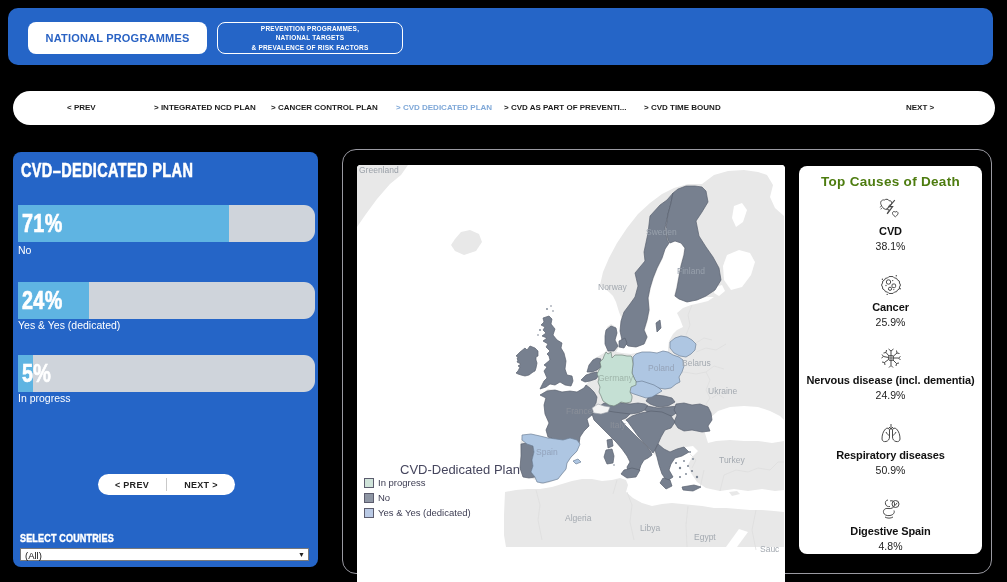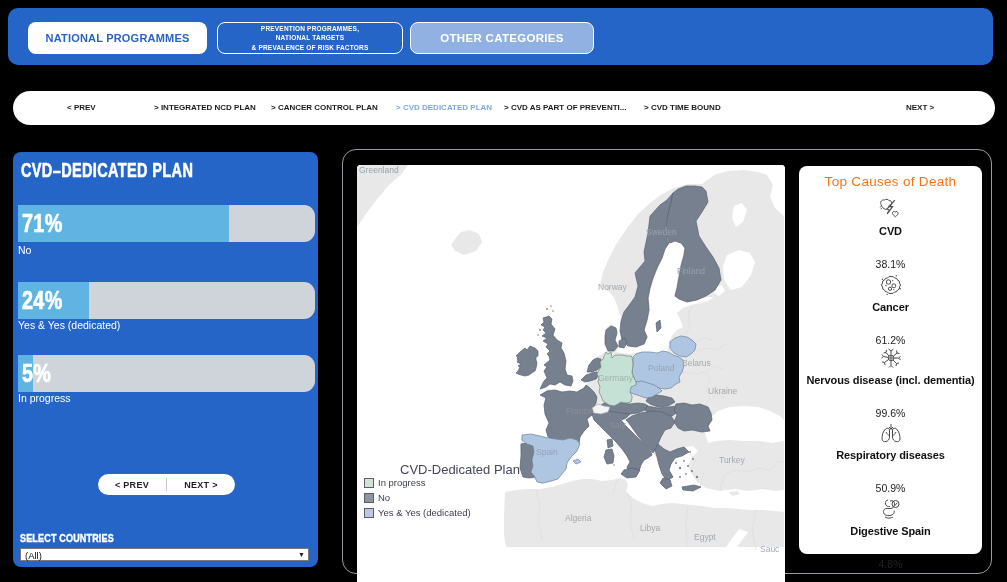--- a/index.html
+++ b/index.html
@@ -40,32 +40,31 @@
   #obox{left:342px;top:149px;width:648px;height:423px;border:1px solid #9a9aa2;border-radius:14px;background:#000;}
   
   #mapcard{left:357px;top:165px;width:428px;height:504px;background:#fff;border-radius:4px;overflow:hidden;}
   
   #legend{left:363px;top:462px;width:140px;}
   #legend .lt{position:absolute;left:37px;top:0px;font-size:13px;color:#46465e;white-space:nowrap;}
   .lrow{position:absolute;left:1px;width:10px;height:10px;box-sizing:border-box;border:1px solid #5c5c6e;}
   .ltx{position:absolute;left:15px;font-size:9.5px;color:#3c3c52;white-space:nowrap;}
   
   #rcard{left:799px;top:166px;width:183px;height:388px;background:#fff;border-radius:8px;}
-  #rtitle{left:799px;top:174px;width:183px;text-align:center;color:#f97316;font-weight:normal;
+  #rtitle{left:799px;top:174px;width:183px;text-align:center;color:#4d7c0f;font-weight:bold;
           font-size:13.5px;letter-spacing:.3px;}
   .cod{position:absolute;left:799px;width:183px;text-align:center;}
   .cod .nm{font-weight:bold;font-size:11px;color:#111;margin-top:1px;letter-spacing:-0.1px;}
-  .cod .pc{font-size:10.5px;color:#222;margin-top:21px;}
+  .cod .pc{font-size:10.5px;color:#222;margin-top:3px;}
 </style>
 </head>
 <body>
   <div class="abs" id="topbar">
     <div class="tbtn" id="btn1">NATIONAL PROGRAMMES</div>
     <div class="tbtn" id="btn2">PREVENTION PROGRAMMES,<br>NATIONAL TARGETS<br>&amp; PREVALENCE OF RISK FACTORS</div>
-    <div class="tbtn" id="btn3">OTHER CATEGORIES</div>
   </div>
 
   <div class="abs" id="nav">
     <span class="nv" style="left:54px">&lt; PREV</span>
     <span class="nv" style="left:141px">&gt; INTEGRATED NCD PLAN</span>
     <span class="nv" style="left:258px">&gt; CANCER CONTROL PLAN</span>
     <span class="nv" style="left:383px;color:#7fa8d8">&gt; CVD DEDICATED PLAN</span>
     <span class="nv" style="left:491px">&gt; CVD AS PART OF PREVENTI...</span>
     <span class="nv" style="left:631px">&gt; CVD TIME BOUND</span>
     <span class="nv" style="left:893px">NEXT &gt;</span>
@@ -324,30 +323,30 @@
       <g fill="#4a4a4a" stroke="none">
         <circle cx="13.7" cy="6.6" r="0.7"></circle>
         <circle cx="7" cy="11.5" r="0.7"></circle>
         <circle cx="14.8" cy="15.6" r="0.6"></circle>
         <circle cx="17.3" cy="1.8" r="0.7"></circle>
         <circle cx="3.4" cy="5.2" r="0.7"></circle>
         <circle cx="21.2" cy="14.8" r="0.7"></circle>
         <circle cx="8.2" cy="20.4" r="0.7"></circle>
       </g>
     </svg>
-    <div class="nm">Cancer</div><div class="pc">61.2%</div>
+    <div class="nm">Cancer</div><div class="pc">25.9%</div>
   </div>
 
   <div class="cod" style="top:347px">
     <svg width="24" height="22" viewBox="0 0 24 22" fill="none" stroke="#4a4a4a" stroke-width="1">
       <rect x="9.6" y="8.6" width="4.8" height="4.8" rx="1.4"></rect>
       <circle cx="12" cy="11" r="1.2"></circle>
       <path d="M12,8.5 L12,4 M12,4 L9.5,2 M12,4 L14.5,2 M14,9.5 L18,6 M18,6 L17.5,3.5 M18,6 L20.5,6.5 M14.5,11 L19.5,11 M19.5,11 L21.5,9.5 M19.5,11 L21.5,13 M14,13 L17.5,16.5 M17.5,16.5 L20,16 M17.5,16.5 L17,19 M12,13.5 L12,18.5 M12,18.5 L10,20.5 M12,18.5 L14,20.5 M9.5,12.5 L5.5,15.5 M5.5,15.5 L3,15 M5.5,15.5 L6,18 M9.5,10.5 L4.5,9.5 M4.5,9.5 L2.5,11 M4.5,9.5 L3,7.5 M10,9 L7,5.5 M7,5.5 L4.5,6 M7,5.5 L7.5,3"></path>
     </svg>
-    <div class="nm">Nervous disease (incl. dementia)</div><div class="pc">99.6%</div>
+    <div class="nm">Nervous disease (incl. dementia)</div><div class="pc">24.9%</div>
   </div>
 
   <div class="cod" style="top:422px">
     <svg width="26" height="22" viewBox="0 0 26 22" fill="none" stroke="#4a4a4a" stroke-width="1">
       <path d="M13,2 L13,8 M11,5 L13,7 L15,5"></path>
       <path d="M11.5,8 C11.5,6 9,5.5 7.5,7 C5,9.5 4,13 4,17 C4,19 6,20 8,19.5 C10,19 11.5,17.5 11.5,15 Z"></path>
       <path d="M14.5,8 C14.5,6 17,5.5 18.5,7 C21,9.5 22,13 22,17 C22,19 20,20 18,19.5 C16,19 14.5,17.5 14.5,15 Z"></path>
       <path d="M8,10 C9,12 10,13 11.5,13.5 M18,10 C17,12 16,13 14.5,13.5"></path>
     </svg>
     <div class="nm">Respiratory diseases</div><div class="pc">50.9%</div>

